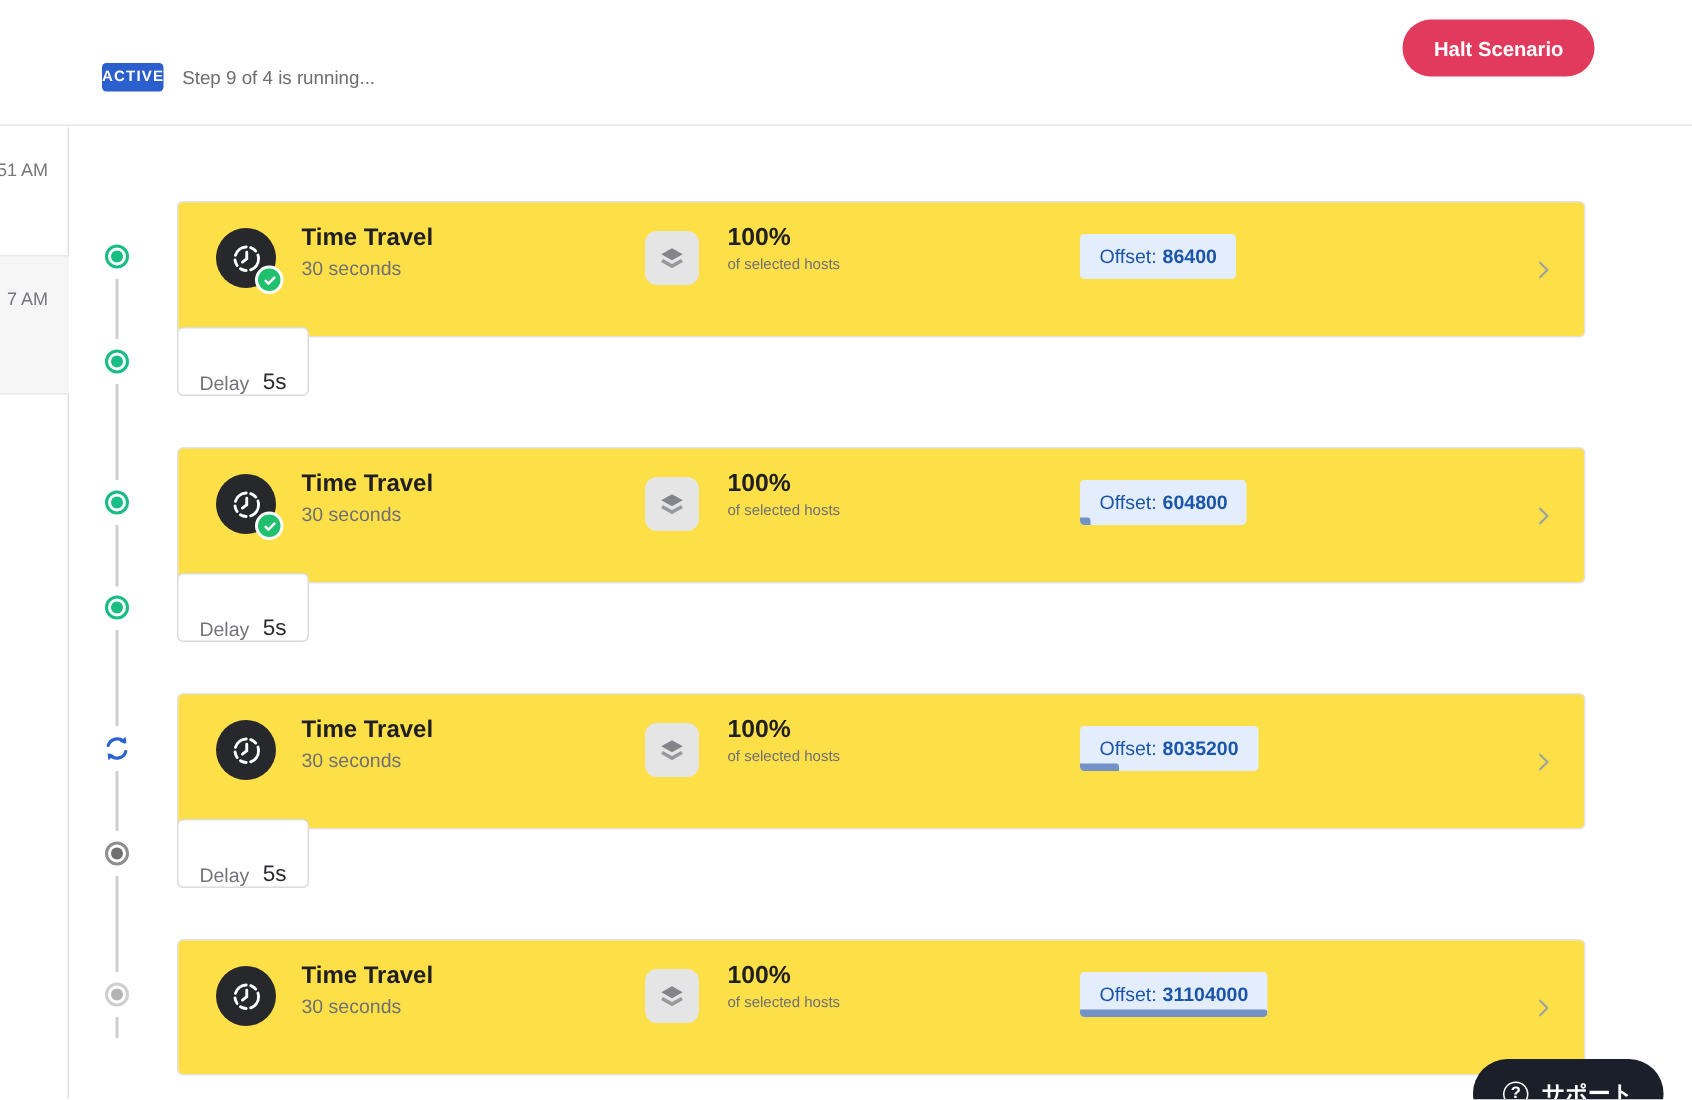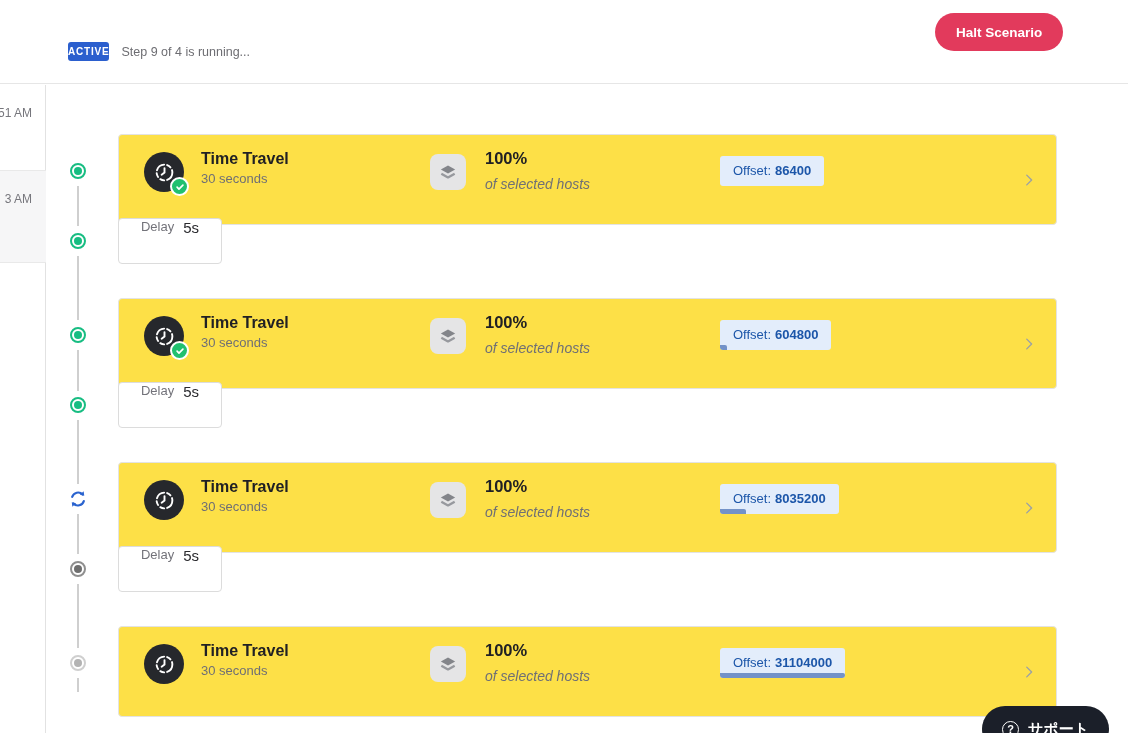--- a/index.html
+++ b/index.html
@@ -38,28 +38,28 @@
   
   .step-card { position:absolute; left:118px; width:939px; height:91px; background:#fde047; border:1px solid #e3e3e3; border-radius:4px; cursor:pointer; }
   .step-icon { position:absolute; left:25px; top:17px; width:40px; height:40px; border-radius:50%; background:#26282c; display:flex; align-items:center; justify-content:center; }
   .check-badge { position:absolute; right:-5px; bottom:-4px; width:19px; height:19px; border-radius:50%; background:#21c06f; border:2.5px solid #fff; display:flex; align-items:center; justify-content:center; }
   .step-texts { position:absolute; left:82px; top:15px; }
   .step-title { font-size:16px; font-weight:700; color:#202024; }
   .step-sub { font-size:13px; color:#6f6f75; margin-top:3px; }
   .scope-icon { position:absolute; left:311px; top:19px; width:36px; height:36px; border-radius:8px; background:#e5e5e6; display:flex; align-items:center; justify-content:center; }
   .scope-texts { position:absolute; left:366px; top:14px; }
   .scope-value { font-size:16.5px; font-weight:700; color:#202024; }
-  .scope-label { font-size:14px; color:#6f6f75; margin-top:8px;font-style:italic; }
+  .scope-label { font-size:10px; color:#6f6f75; margin-top:3px; }
   .offset-chip { position:absolute; left:601px; top:21px; display:inline-flex; align-items:center; padding:7px 13px 8px; background:#e3edfb; border-radius:3px; font-size:13px; color:#1c56a9; overflow:hidden; white-space:nowrap; }
   .offset-chip b { font-weight:700; margin-left:4px; }
   .offset-bar { position:absolute; left:0; bottom:0; height:5px; background:#7392c8; border-top-right-radius:2px; }
   .chevron { position:absolute; right:18px; top:50%; transform:translateY(-50%); display:flex; }
 
   
-  .delay-box { position:absolute; left:118px; width:104px; height:46px; background:#fff; border:1px solid #dcdcdc; border-radius:4px; display:flex; align-items:flex-start; justify-content:center; gap:9px; cursor:pointer; }
+  .delay-box { position:absolute; left:118px; width:88px; height:46px; background:#fff; border:1px solid #dcdcdc; border-radius:4px; display:flex; align-items:flex-end; justify-content:center; gap:9px; cursor:pointer; }
   .delay-label { font-size:13px; color:#73737a; }
   .delay-value { font-size:15px; color:#2a2a2e; }
 
   
   .support-btn { position:absolute; left:982px; top:706px; height:46px; padding:0 20px; border:none; border-radius:23px; background:#1b1f29; color:#fff; display:flex; align-items:center; gap:9px; font-family:inherit; cursor:pointer; }
   .q-circle { width:17px; height:17px; border:1.6px solid #fff; border-radius:50%; display:flex; align-items:center; justify-content:center; font-size:11px; font-weight:700; color:#fff; }
   .support-label { font-size:15px; font-weight:700; }
 </style>
 </head>
 <body>
@@ -72,21 +72,21 @@
       <span class="status-text">Step 9 of 4 is running...</span>
     </div>
     <button class="halt-btn">Halt Scenario</button>
   </div>
 
   <div class="sidebar">
     <div class="sb-row r1">
       <span class="sb-time">51 AM</span>
     </div>
     <div class="sb-row r2">
-      <span class="sb-time">3 AM</span>
+      <span class="sb-time">7 AM</span>
     </div>
   </div>
 
   <div class="tl-line" style="top:186px;height:40px;"></div>
   <div class="tl-line" style="top:256px;height:64px;"></div>
   <div class="tl-line" style="top:350px;height:41px;"></div>
   <div class="tl-line" style="top:420px;height:64px;"></div>
   <div class="tl-line" style="top:514px;height:40px;"></div>
   <div class="tl-line" style="top:584px;height:64px;"></div>
   <div class="tl-line" style="top:678px;height:14px;"></div>

